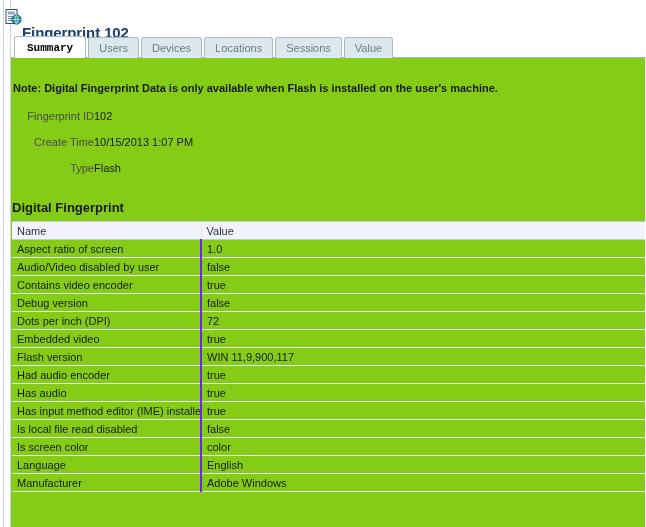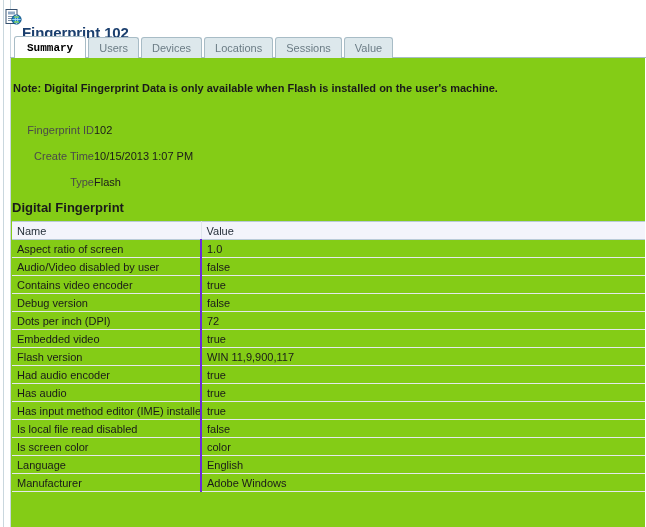--- a/index.html
+++ b/index.html
@@ -132,21 +132,21 @@
 
   
   #fields {
     position: absolute;
     left: 0;
     top: 52px;
     width: 300px;
   }
   .field-row {
     display: flex;
-    align-items: flex-end;
+    align-items: flex-start;
     height: 26px;
   }
   .field-label {
     width: 83px;
     text-align: right;
     color: #4a4a4a;
     font-size: 11px;
     white-space: nowrap;
   }
   .field-value {

